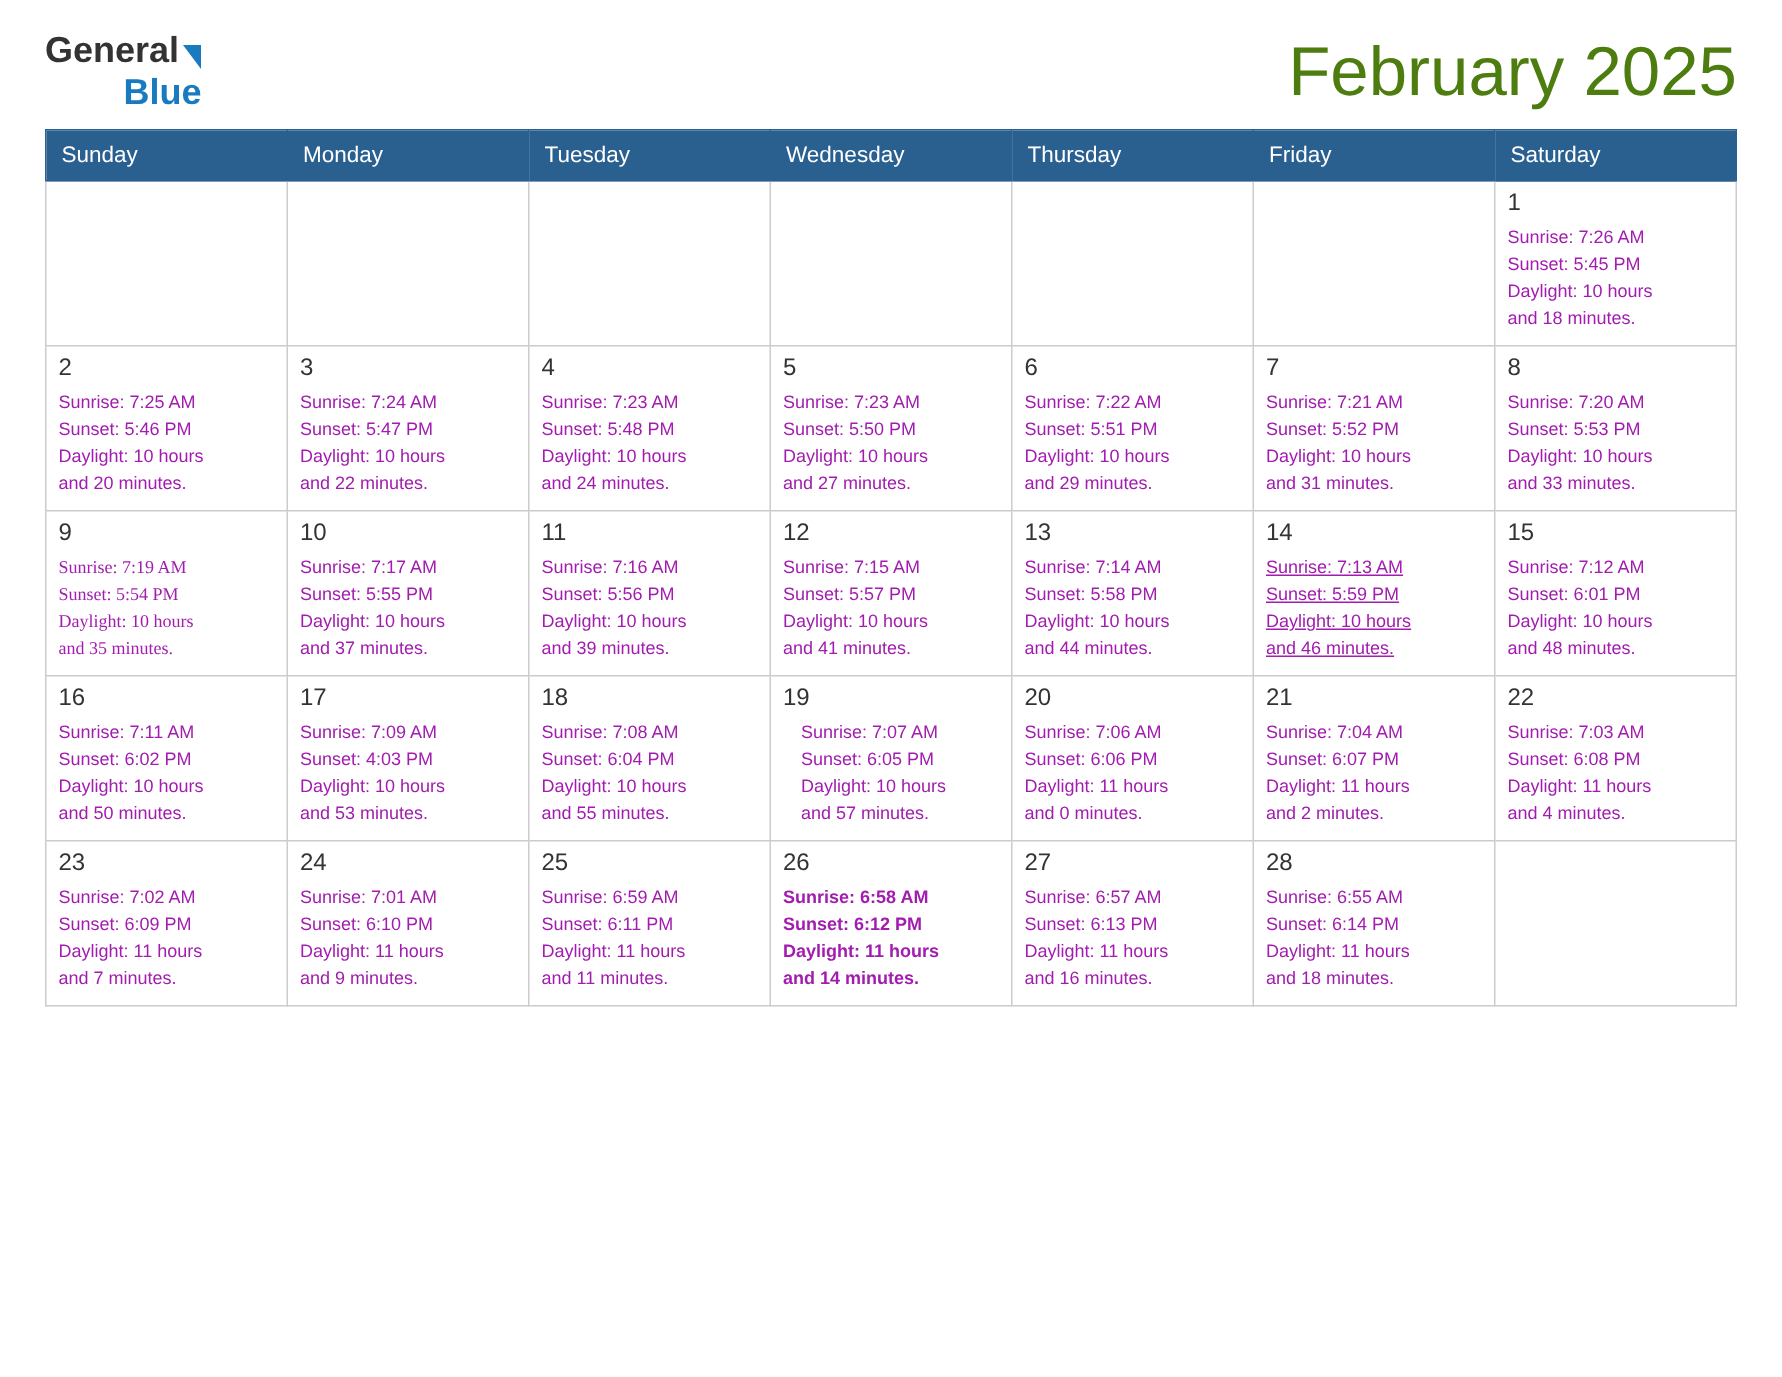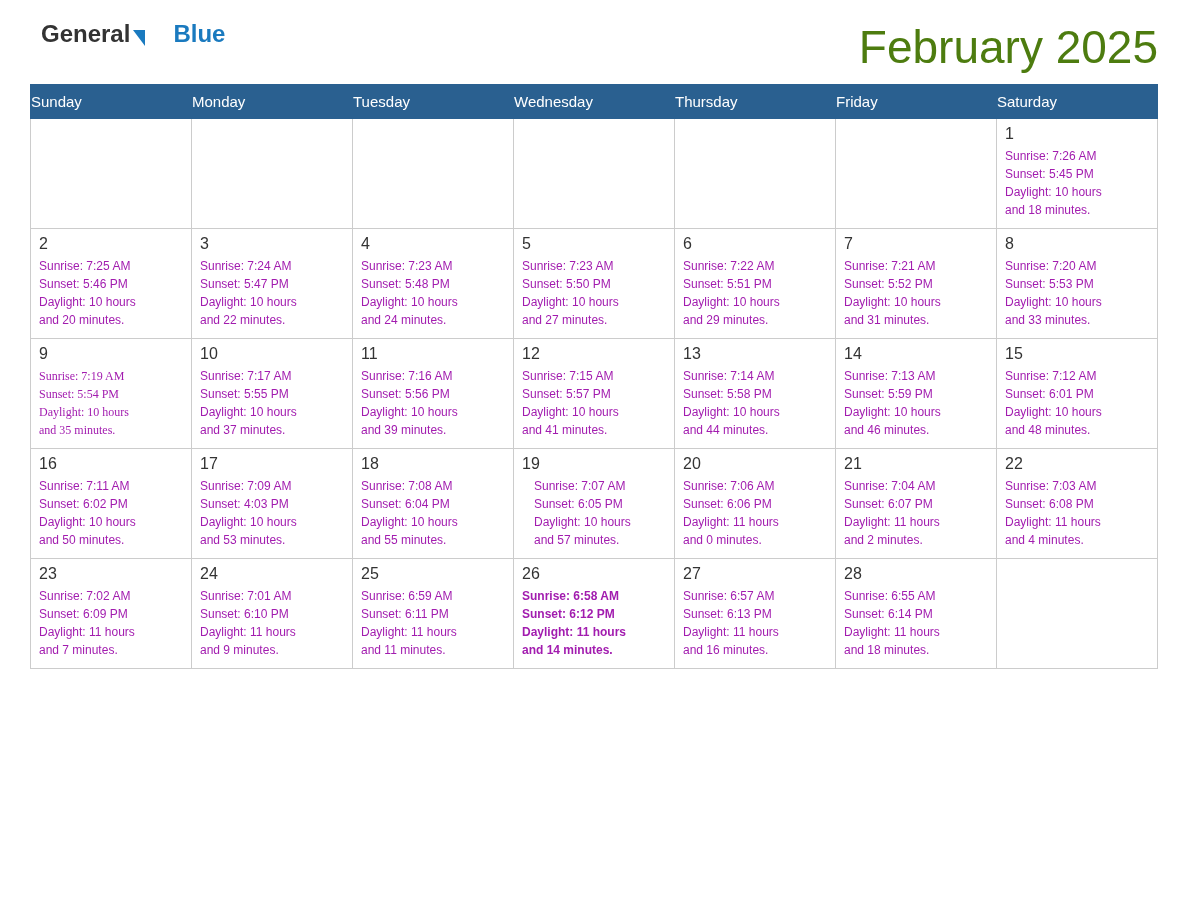--- a/index.html
+++ b/index.html
@@ -12,23 +12,22 @@
       padding: 20px 30px;
     }
     .header {
       display: flex;
       justify-content: space-between;
       align-items: flex-start;
       margin-bottom: 10px;
     }
     .logo {
       display: flex;
-      flex-direction: row;
+      flex-direction: column;
       align-items: flex-end;
-      margin-left: 11px;
     }
     .title-block {
       text-align: right;
     }
     .month-title {
       font-size: 46px;
       font-weight: normal;
       color: #4d7c0f;
     }
     .location {
@@ -39,21 +38,21 @@
     .calendar {
       width: 100%;
       border-collapse: collapse;
       margin-top: 10px;
     }
     .calendar th {
       background-color: #2a6090;
       color: #fff;
       font-size: 15px;
       font-weight: normal;
-      padding: 8px 0;
+      padding: 8px 10px;
       text-align: left;
       border: 1px solid #2a6090;
     }
     .calendar td {
       border: 1px solid #ccc;
       vertical-align: top;
       padding: 6px 8px;
       width: 14.28%;
       height: 110px;
     }
@@ -228,21 +227,21 @@
         </td>
         <td>
           <div class="day-number">13</div>
           <div class="day-info" style="white-space: pre-line;">Sunrise: 7:14 AM
 Sunset: 5:58 PM
 Daylight: 10 hours
 and 44 minutes.</div>
         </td>
         <td>
           <div class="day-number">14</div>
-          <div class="day-info" style="white-space: pre-line;">Sunrise: 7:13 AM
+          <div class="day-info" style="white-space: pre-line; text-decoration: underline;">Sunrise: 7:13 AM
 Sunset: 5:59 PM
 Daylight: 10 hours
 and 46 minutes.</div>
         </td>
         <td>
           <div class="day-number">15</div>
           <div class="day-info" style="white-space: pre-line;">Sunrise: 7:12 AM
 Sunset: 6:01 PM
 Daylight: 10 hours
 and 48 minutes.</div>

